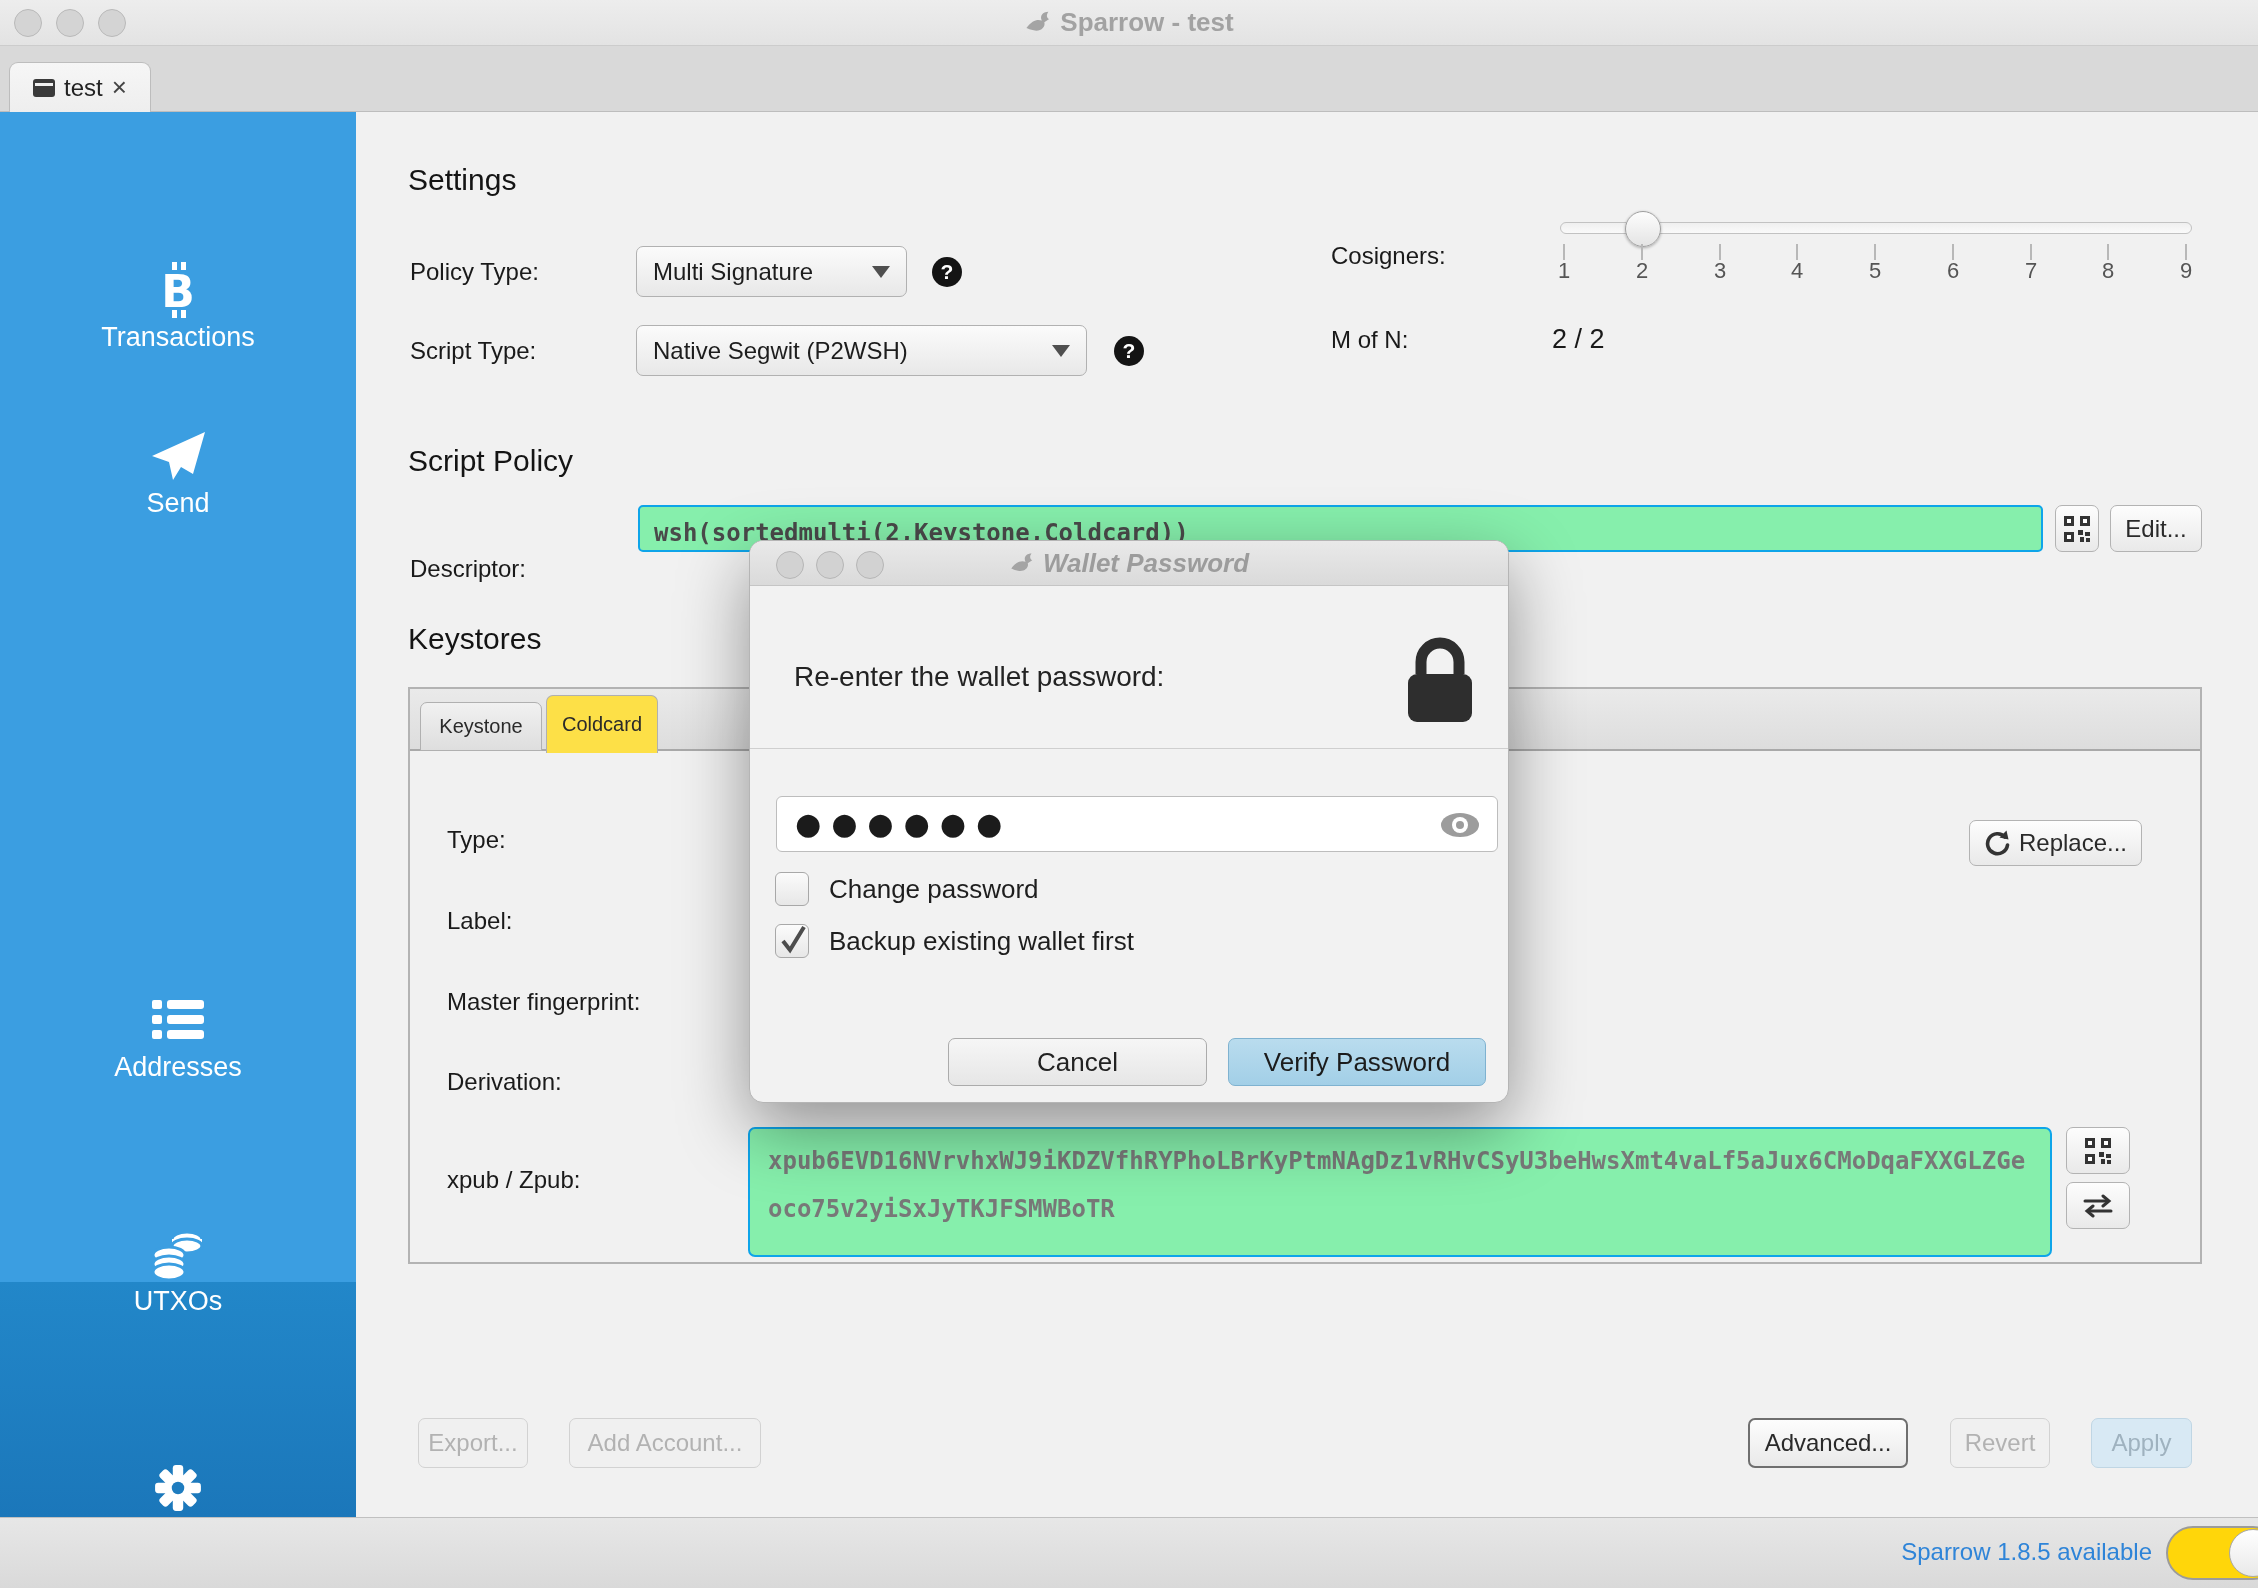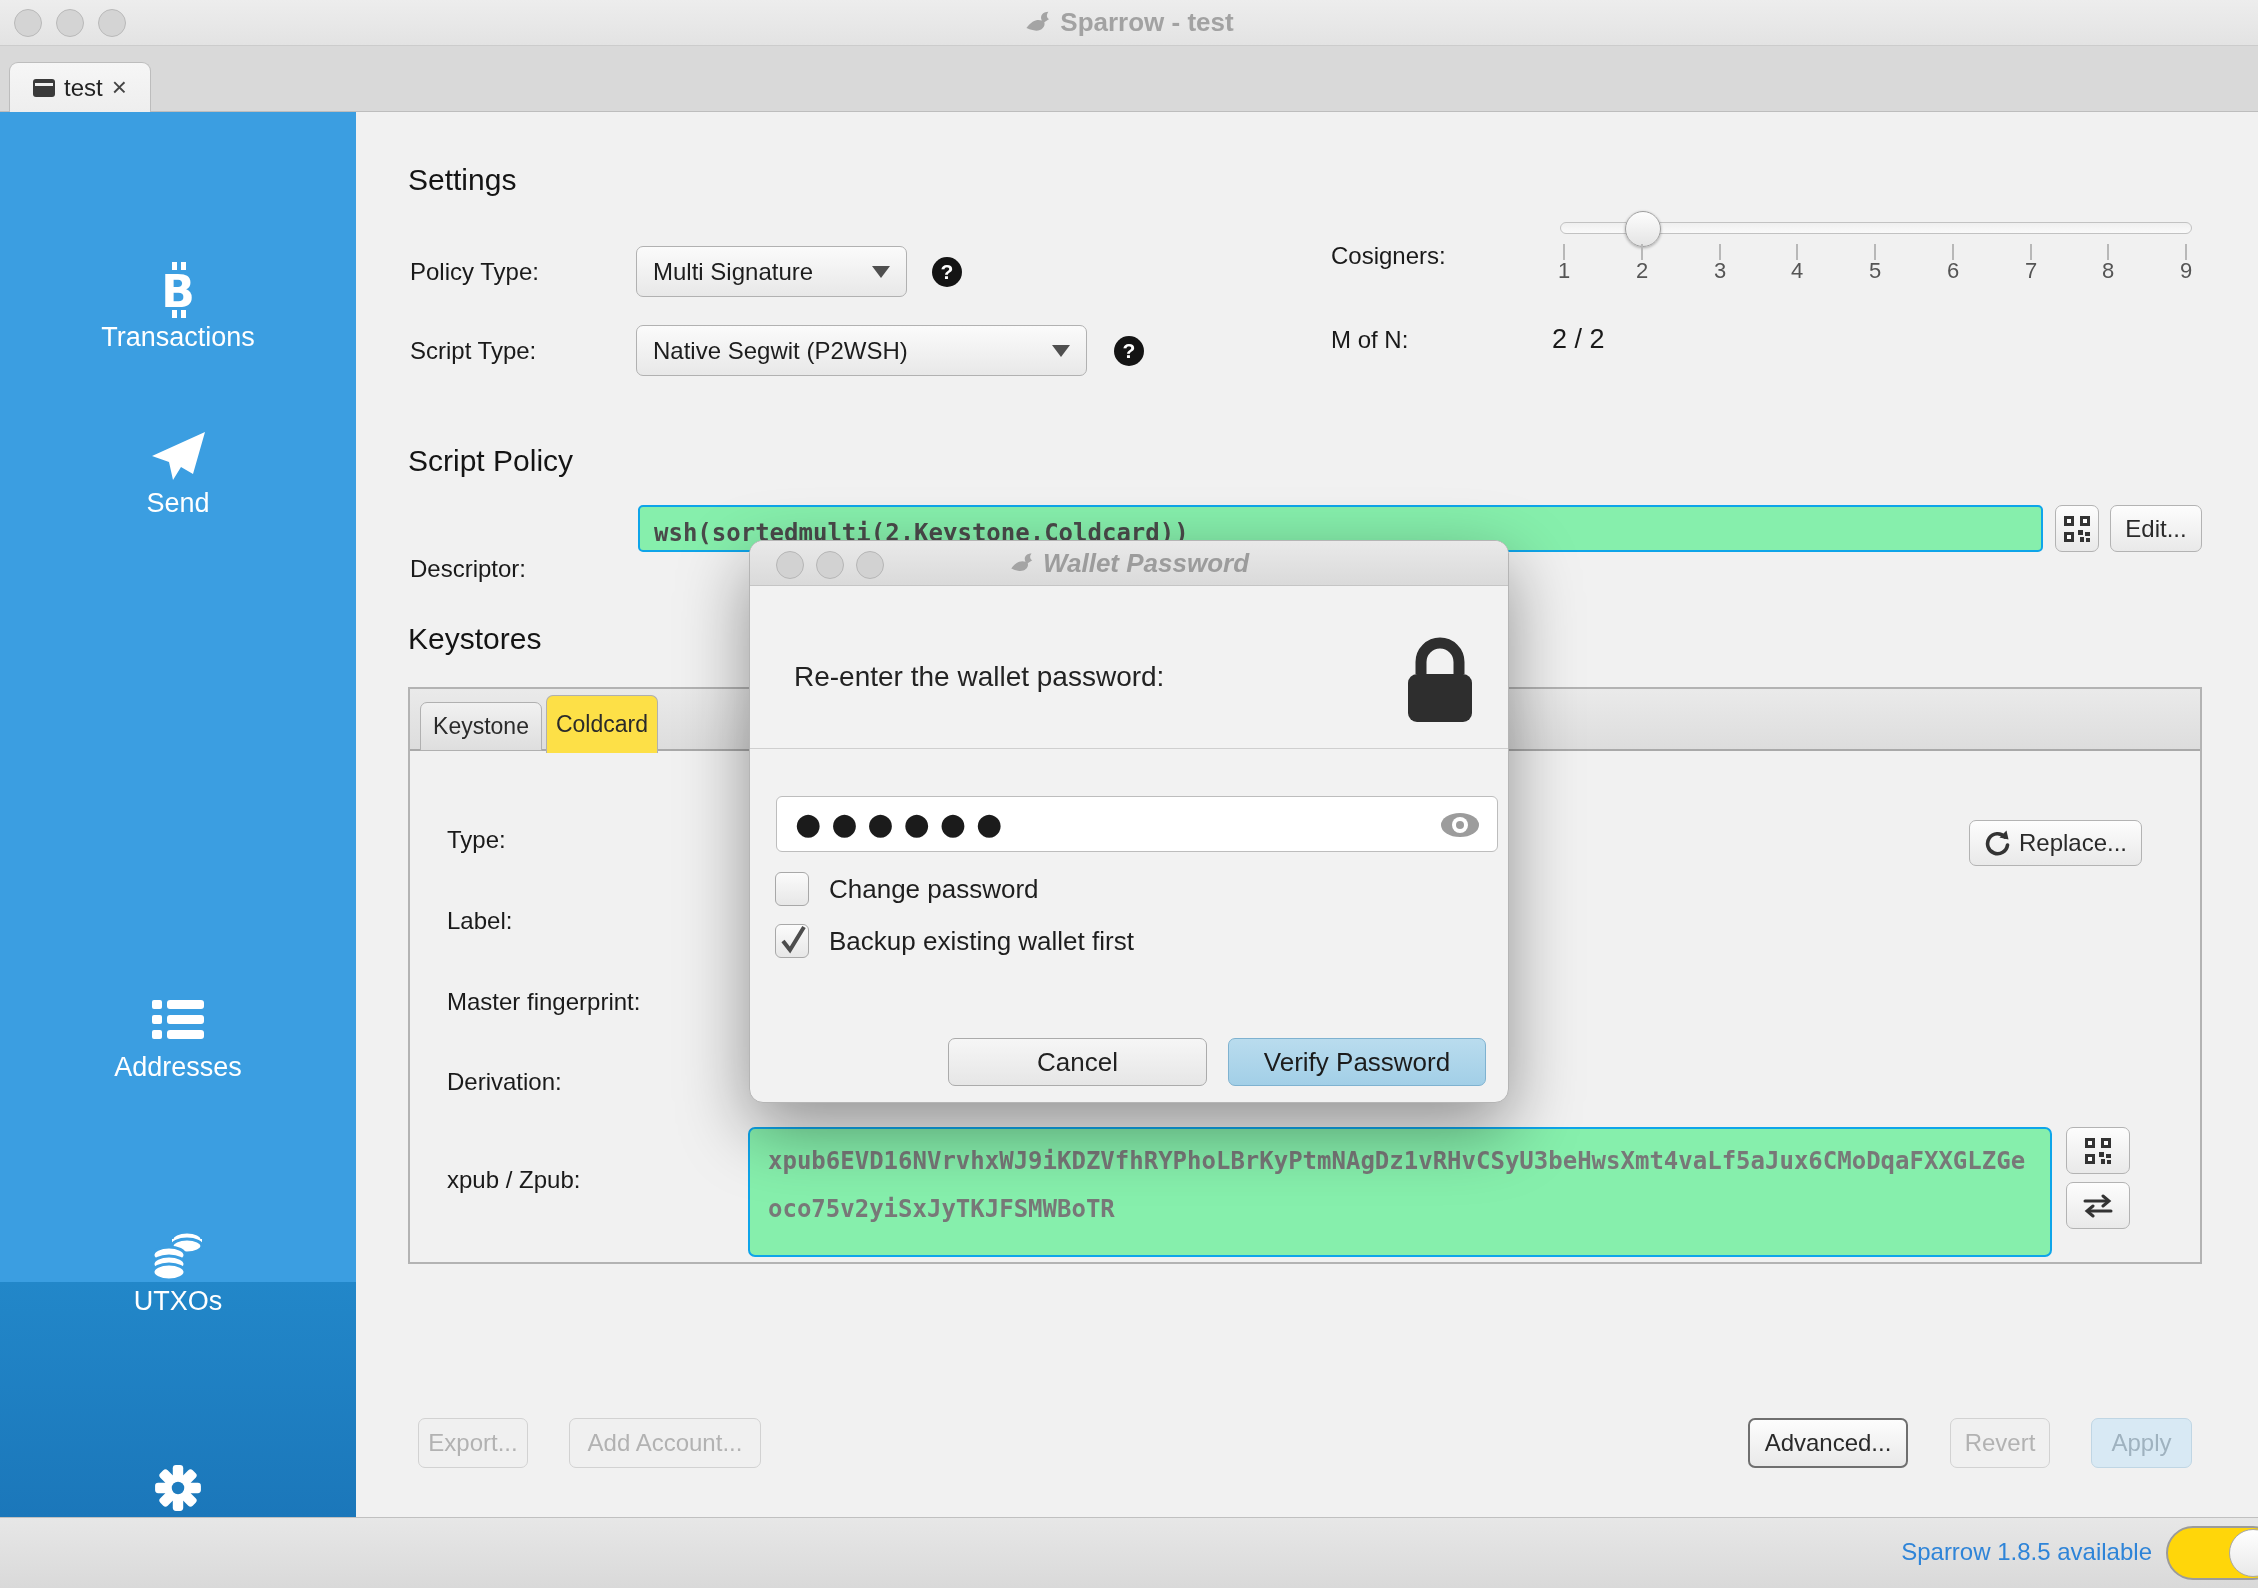--- a/index.html
+++ b/index.html
@@ -53,21 +53,21 @@
   .slider-handle{position:absolute;width:34px;height:34px;border-radius:50%;
     background:linear-gradient(#fdfdfd,#e4e4e4);border:1px solid #9f9f9f;box-shadow:0 1px 3px rgba(0,0,0,.3);}
   .tickline{position:absolute;width:2px;height:16px;background:#b8b8b8;}
   .ticknum{position:absolute;width:40px;text-align:center;font-size:22px;color:#555;}
   
   .panel{position:absolute;left:408px;top:687px;width:1794px;height:577px;
     background:#f1f1f1;border:2px solid #b3b3b3;box-sizing:border-box;}
   .panel-strip{position:absolute;left:0;top:0;width:100%;height:62px;
     background:linear-gradient(#eaeaea,#dddddd);border-bottom:2px solid #a9a9a9;box-sizing:border-box;}
   .ktab{position:absolute;display:flex;align-items:center;justify-content:center;
-    font-size:23px;color:#2a2a2a;border:1px solid #b0b0b0;border-radius:7px 7px 0 0;box-sizing:border-box;}
+    font-size:20px;color:#2a2a2a;border:1px solid #b0b0b0;border-radius:7px 7px 0 0;box-sizing:border-box;}
   .ktab.inactive{left:10px;top:13px;width:122px;height:49px;background:linear-gradient(#f1f1f1,#dedede);}
   .ktab.active{left:136px;top:6px;width:112px;height:58px;background:#fde047;border-bottom:none;z-index:2;}
   
   .statusbar{position:absolute;left:0;top:1517px;width:100%;height:71px;
     background:linear-gradient(#e7e7e7,#d9d9d9);border-top:1px solid #c0c0c0;}
   .status-link{position:absolute;right:106px;top:20px;font-size:24px;color:#2e84d8;}
   .toggle{position:absolute;left:2166px;top:1526px;width:114px;height:54px;border-radius:27px;
     background:#ffd60a;border:2px solid #9b9b9b;box-sizing:border-box;}
   .toggle .knob{position:absolute;right:1px;top:1px;width:48px;height:48px;border-radius:50%;
     background:linear-gradient(#ffffff,#e9e9e9);border:1px solid #a8a8a8;box-sizing:border-box;}

